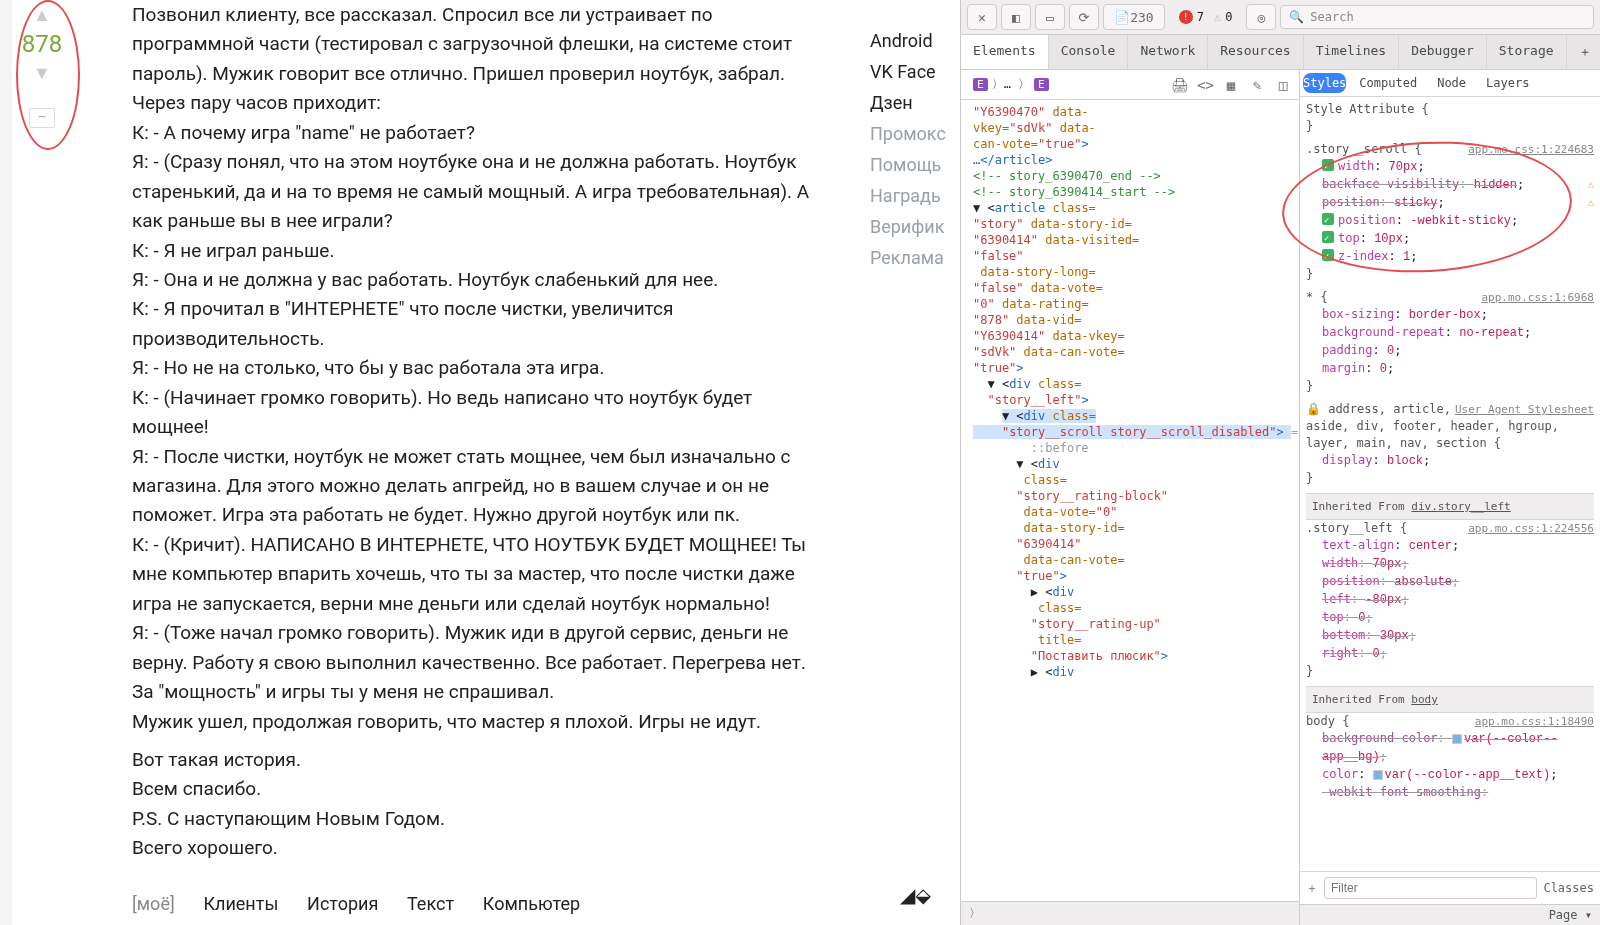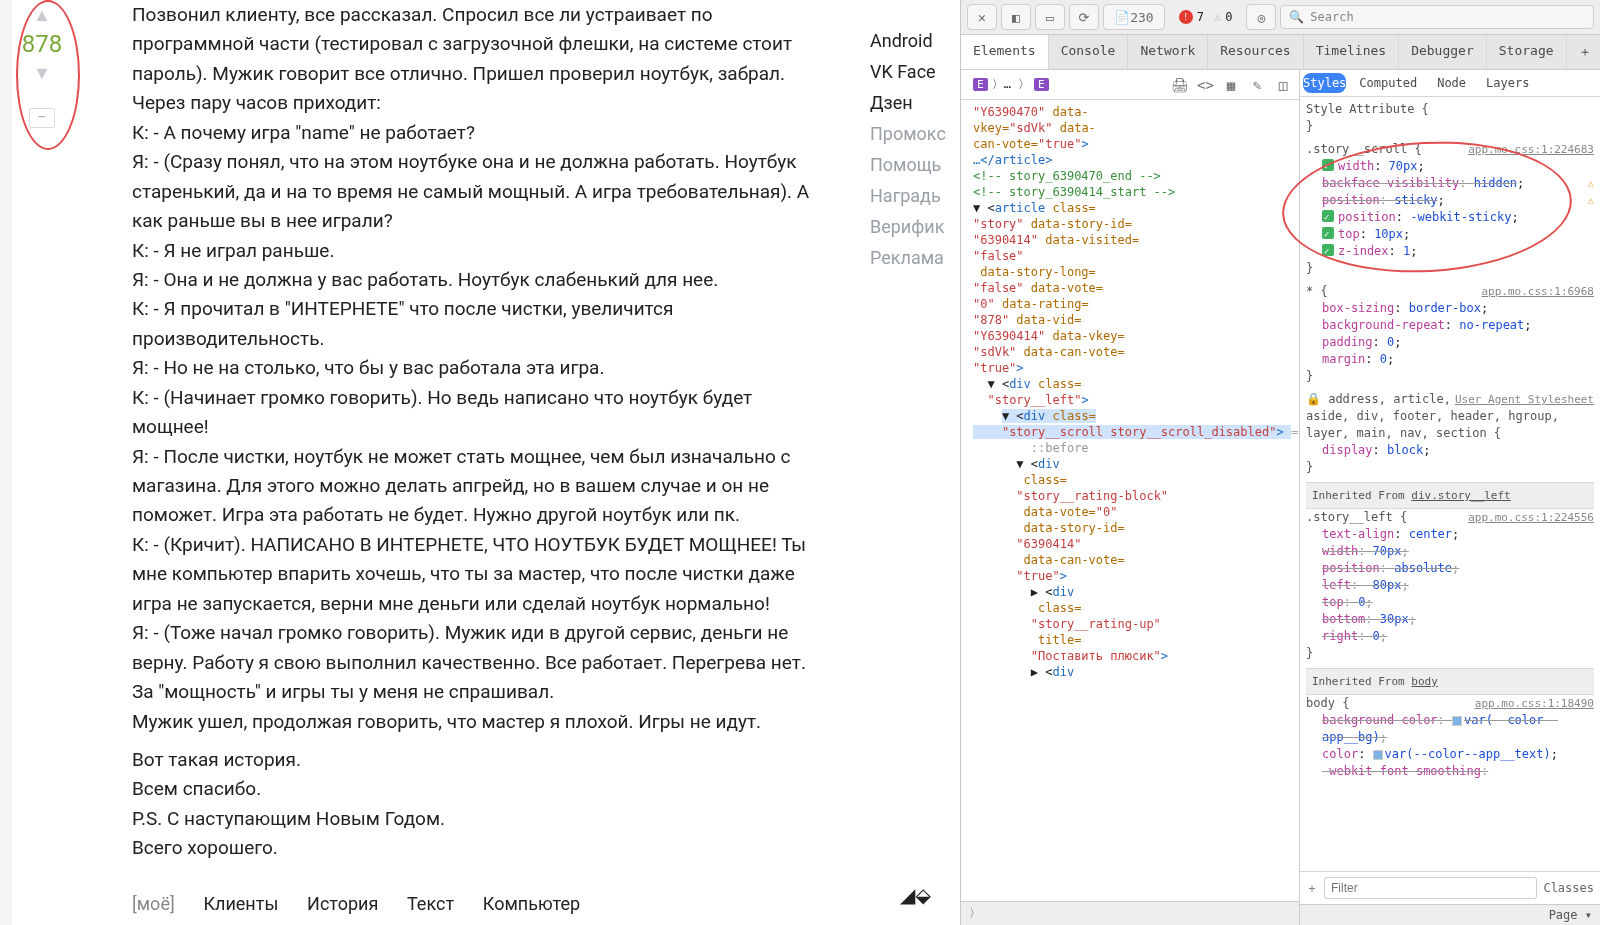--- a/index.html
+++ b/index.html
@@ -46,21 +46,21 @@
 .dt-style-row { border-bottom: 1px solid #d9d6d8; display: flex; }
 .dt-style-tab { padding: 6px 10px; font-size: 12px; color: #4a4a4a; }
 .dt-style-tab.active { background: #3b82f6; color: #fff; border-radius: 8px; margin: 3px; padding: 3px 0; }
 .dt-styles-body { flex: 1; overflow: auto; padding: 4px 6px; font-size: 12px; line-height: 17px; }
 .rule { margin-bottom: 6px; position: relative; }
 .rule .src { float: right; color: #888; font-size: 11px; text-decoration: underline; }
 .rule .sel { color: #555; text-align: right; }
 .rule .brace { color: #555; }
 .prop { padding-left: 16px; }
 .prop .k { color: #b83e9a; }
-.prop .v { color: #1d4ed8; }
+.prop .v { color: #be185d; font-family: Liberation Mono, monospace; }
 .strike { text-decoration: line-through; color: #999; }
 .check { display:inline-block; width:12px; height:12px; background:#3fb260; border-radius:2px; margin-right:4px; position:relative; top:1px; }
 .check::after { content:"✓"; color:#fff; font-size:9px; position:absolute; left:2px; top:-1px; }
 .warn { float:right; color:#e3a53a; font-size:11px; }
 .swatch { display:inline-block; width:10px; height:10px; border:1px solid #ccc; background:#7db2e3; vertical-align:middle; margin-right:2px; }
 .sep-head { background:#efedee; padding:4px 6px; border-top:1px solid #d9d6d8; border-bottom:1px solid #d9d6d8; font-size:11px; color:#555; }
 .sep-head a { text-decoration: underline; }
 .dt-filter { border-top: 1px solid #d9d6d8; padding: 5px 6px; display: flex; align-items: center; gap: 6px; font-size: 12px; color: #666; }
 .dt-filter input { flex: 1; border: 1px solid #d0ccce; border-radius: 3px; padding: 3px 6px; font-size: 12px; }
 .dt-bottom { background: #efedee; border-top: 1px solid #d0ccce; padding: 3px 8px; display: flex; justify-content: space-between; font-size: 12px; color: #555; }

